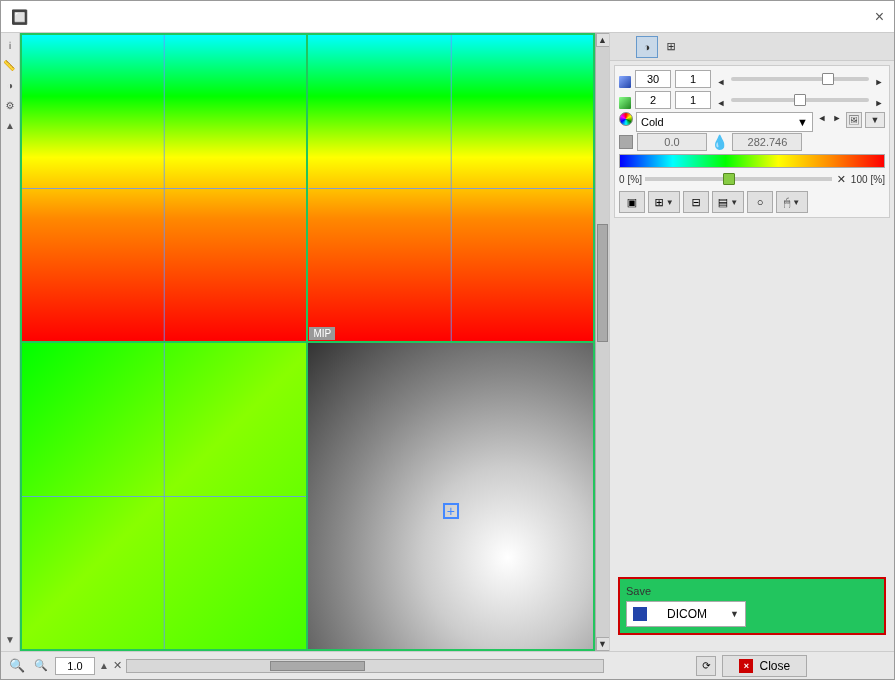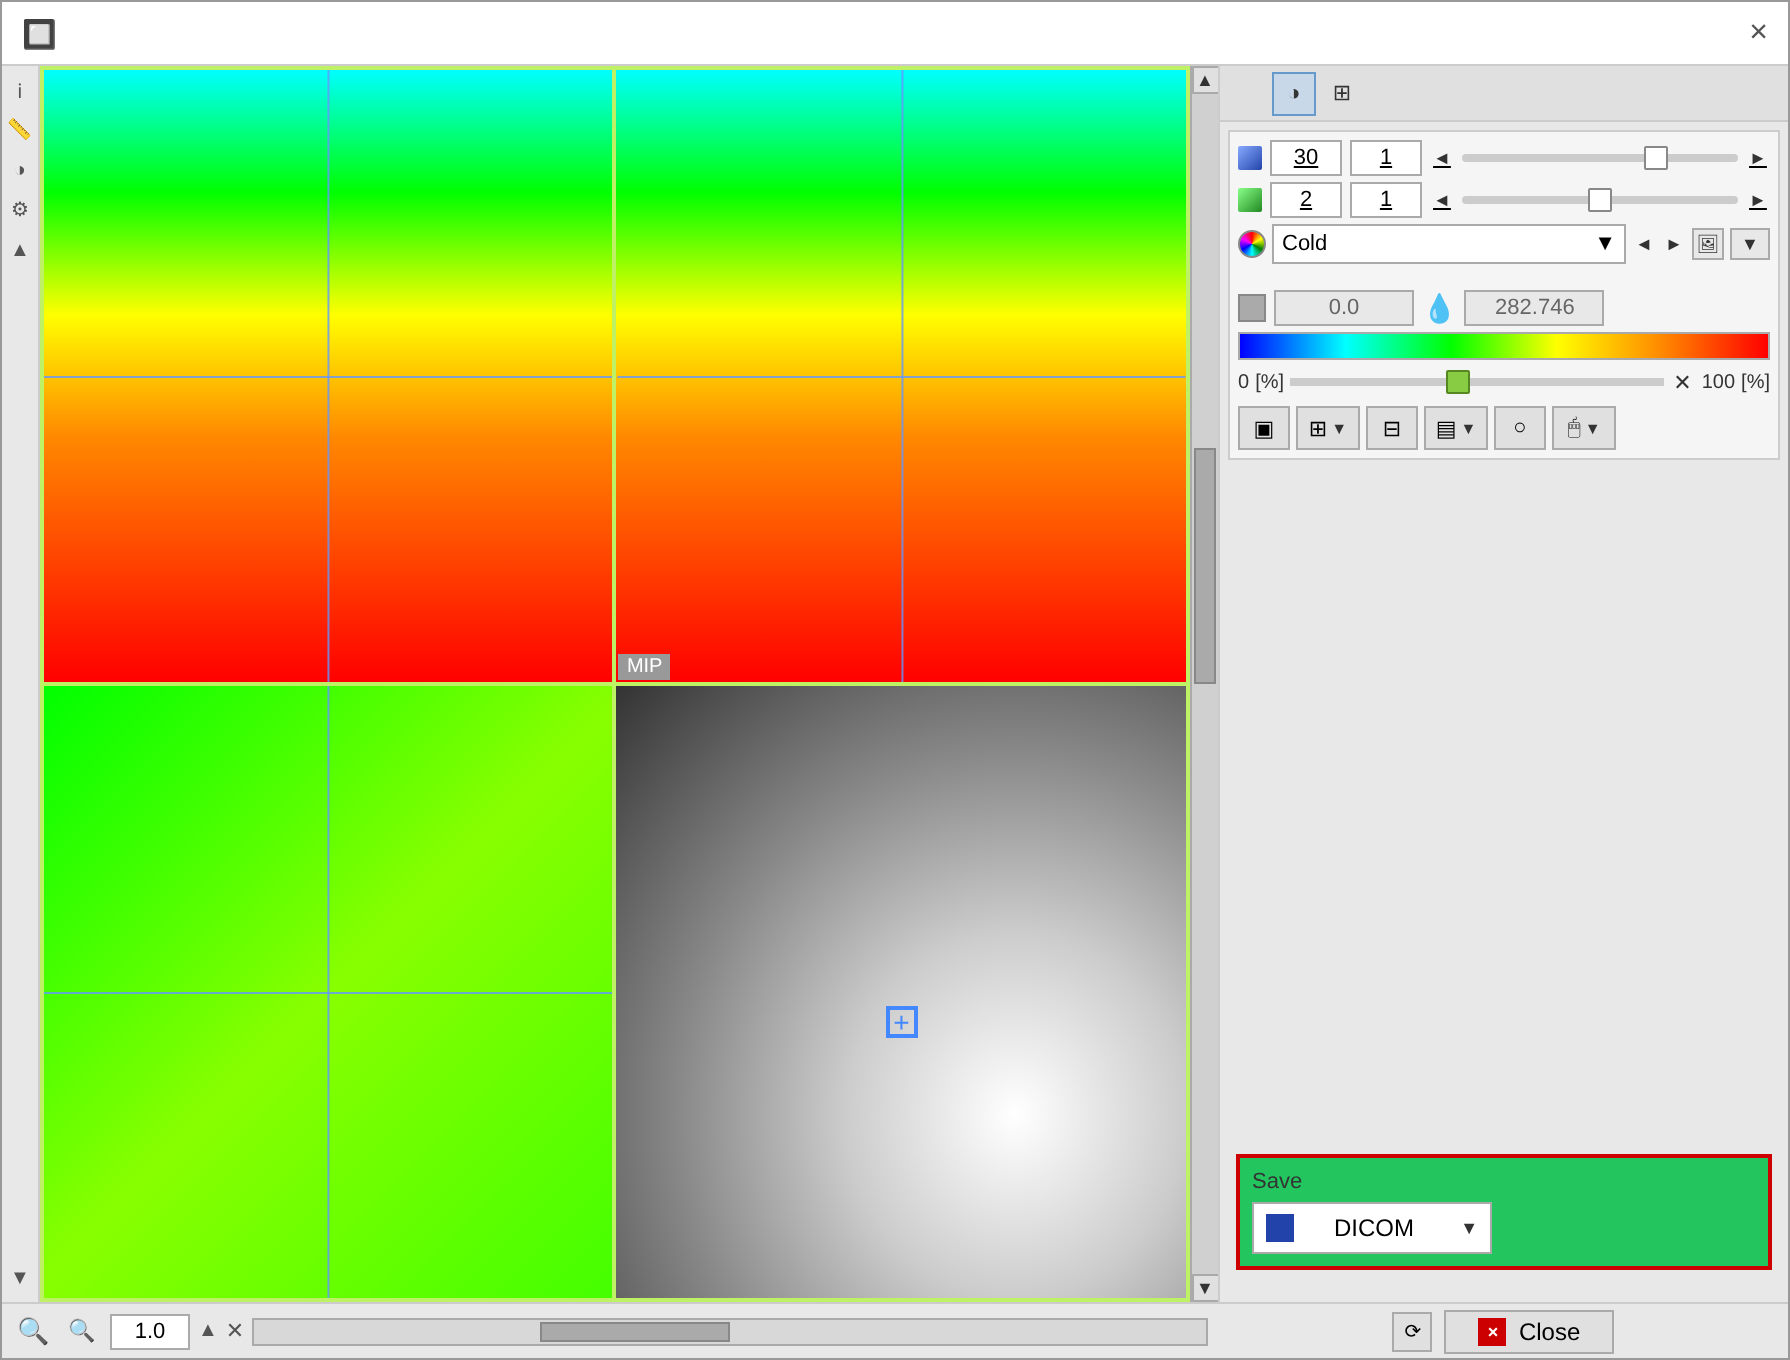--- a/index.html
+++ b/index.html
@@ -53,21 +53,21 @@
 
     .main-content {
       display: flex;
       flex: 1;
       overflow: hidden;
     }
 
     
     .viewport-area {
       width: 610px;
-      background: #bef264;
+      background: #22c55e;
       display: flex;
       flex-direction: column;
       position: relative;
     }
 
     .viewport-grid {
       flex: 1;
       display: grid;
       grid-template-columns: 1fr 1fr;
       grid-template-rows: 1fr 1fr;
@@ -229,24 +229,23 @@
     
     .color-panel {
       background: #f5f5f5;
       border: 1px solid #ccc;
       margin: 4px;
       padding: 4px;
     }
 
     .panel-row {
       display: flex;
-      align-items: center;
+      align-items: flex-end;
       gap: 4px;
       margin-bottom: 3px;
-      text-decoration: underline;
     }
 
     .channel-icon {
       width: 12px;
       height: 12px;
       background: linear-gradient(135deg, #88aaff, #2244aa);
       border-radius: 1px;
       flex-shrink: 0;
     }
 
@@ -299,23 +298,22 @@
       align-items: center;
       justify-content: center;
       cursor: pointer;
       font-size: 9px;
       color: #333;
     }
 
     
     .colormap-row {
       display: flex;
-      align-items: center;
       gap: 3px;
-      margin-bottom: 13px;
+      margin-bottom: 1px;
     }
 
     .colormap-disc {
       width: 14px;
       height: 14px;
       border-radius: 50%;
       background: conic-gradient(red, yellow, green, cyan, blue, magenta, red);
       border: 1px solid #888;
       flex-shrink: 0;
     }

